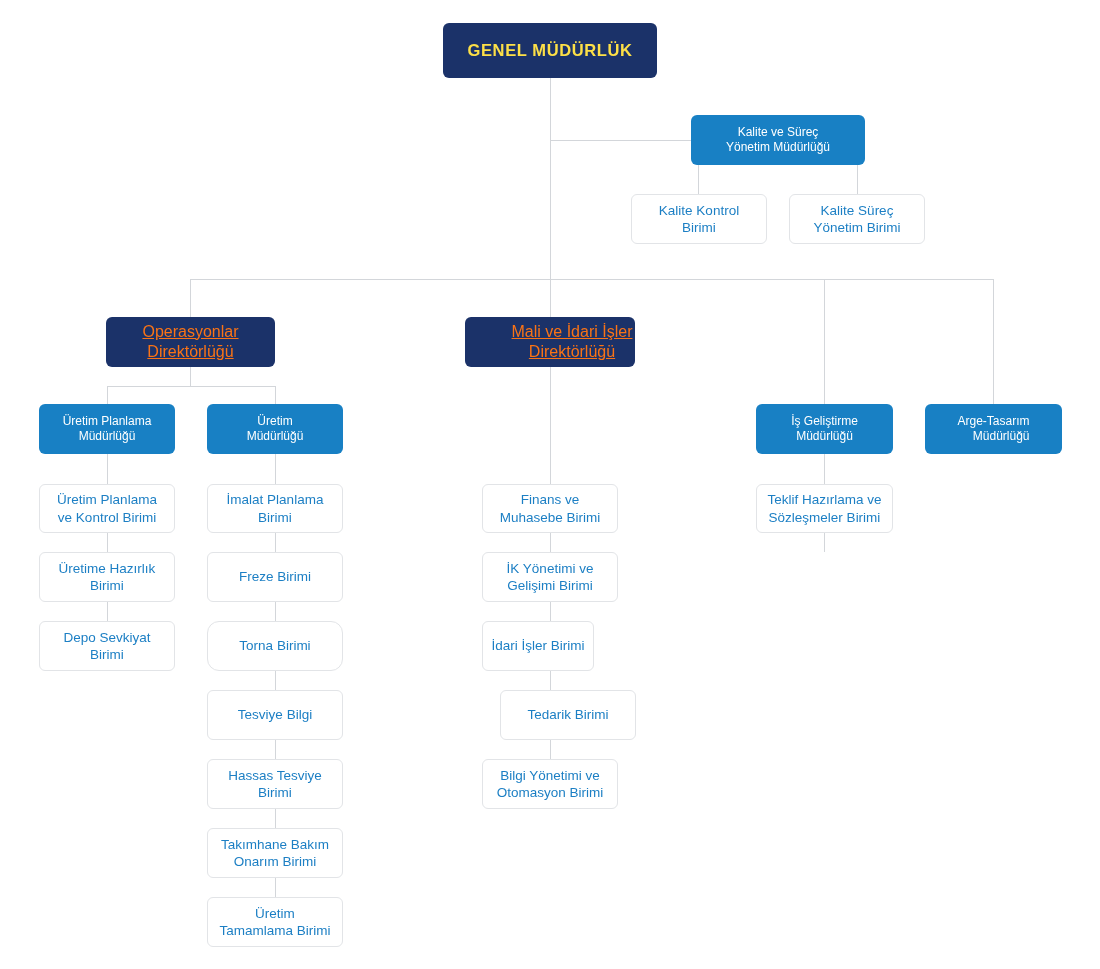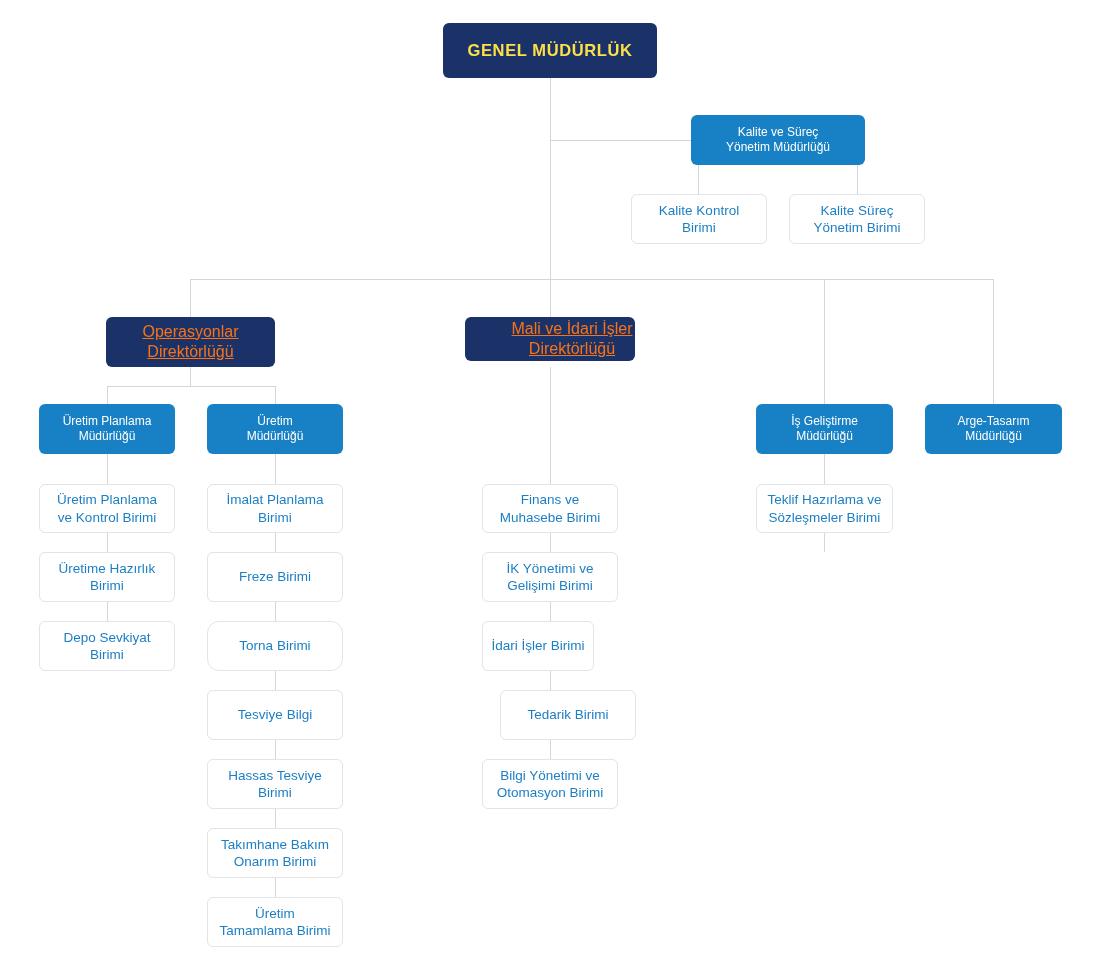--- a/index.html
+++ b/index.html
@@ -123,33 +123,33 @@
 
   <div class="node lvl-unit" style="left:631px; top:194px; width:136px; height:50px;">Kalite Kontrol
 Birimi</div>
 
   <div class="node lvl-unit" style="left:789px; top:194px; width:136px; height:50px;">Kalite Süreç
 Yönetim Birimi</div>
 
   <div class="node lvl-dir" style="left:106px; top:317px; width:169px; height:50px;">Operasyonlar
 Direktörlüğü</div>
 
-  <div class="node lvl-dir" style="left:465px; top:317px; width:170px; height:44px;padding-left:44px;">Mali ve İdari İşler
+  <div class="node lvl-dir" style="left:465px; top:317px; width:170px; height:50px;padding-left:44px;">Mali ve İdari İşler
 Direktörlüğü</div>
 
   <div class="node lvl-dept" style="left:39px; top:404px; width:136px; height:50px;">Üretim Planlama
 Müdürlüğü</div>
 
   <div class="node lvl-dept" style="left:207px; top:404px; width:136px; height:50px;">Üretim
 Müdürlüğü</div>
 
   <div class="node lvl-dept" style="left:756px; top:404px; width:137px; height:50px;">İş Geliştirme
 Müdürlüğü</div>
 
-  <div class="node lvl-dept" style="left:925px; top:404px; width:137px; height:50px;">Arge-Tasarım
+  <div class="node lvl-dept" style="left:925px; top:404px; width:137px; height:50px;text-align:right;">Arge-Tasarım
 Müdürlüğü</div>
 
   <div class="node lvl-unit" style="left:39px; top:484px; width:136px; height:49px;">Üretim Planlama
 ve Kontrol Birimi</div>
   <div class="node lvl-unit" style="left:39px; top:552px; width:136px; height:50px;">Üretime Hazırlık
 Birimi</div>
   <div class="node lvl-unit" style="left:39px; top:621px; width:136px; height:50px;">Depo Sevkiyat
 Birimi</div>
 
   <div class="node lvl-unit" style="left:207px; top:484px; width:136px; height:49px;">İmalat Planlama

